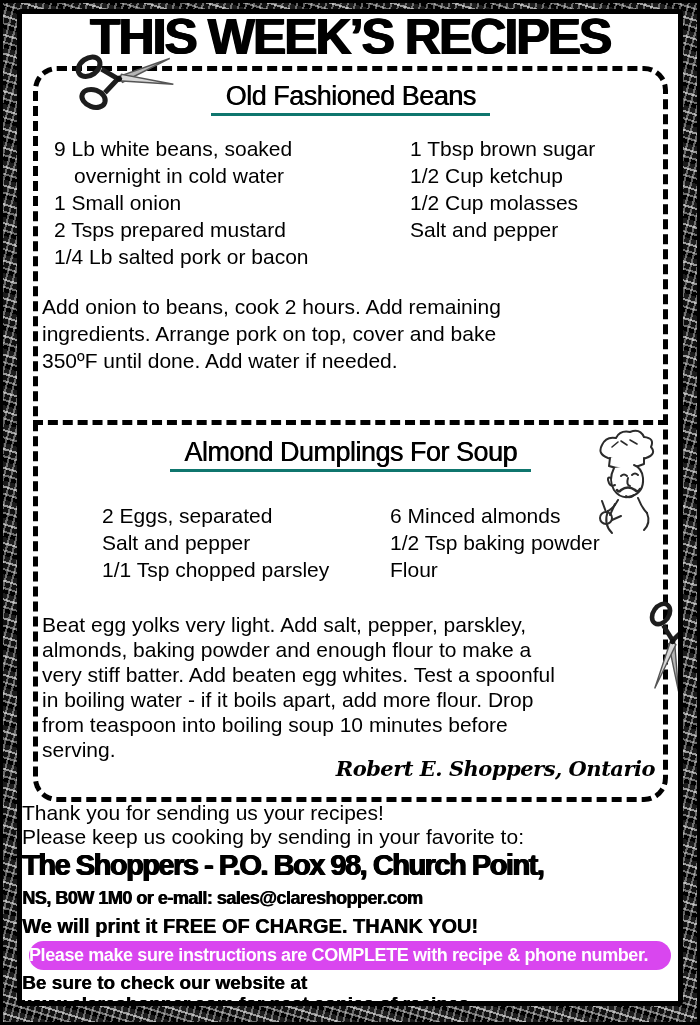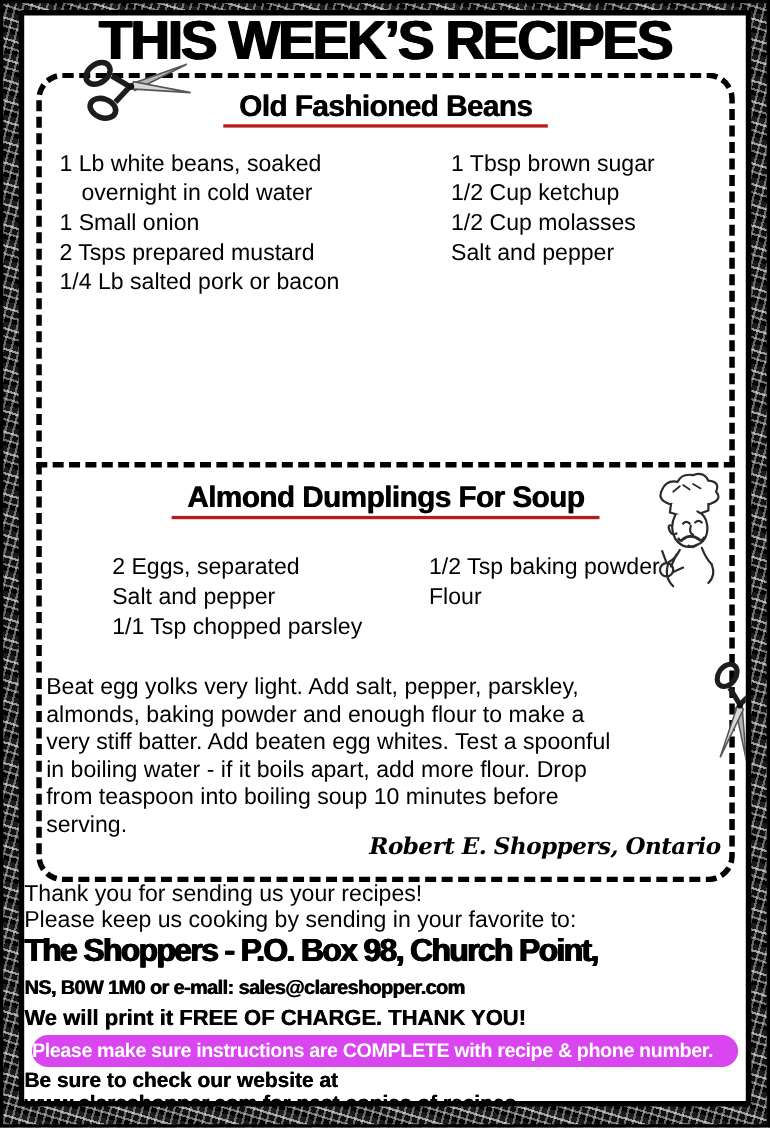--- a/index.html
+++ b/index.html
@@ -14,22 +14,22 @@
   .page{position:absolute;left:17px;top:9px;width:666px;height:997px;
         box-sizing:border-box;background:#fff;border:5px solid #000;
         border-radius:4px;overflow:hidden;}
   .main-title{margin:-3px 0 0;text-align:center;font-size:50px;font-weight:bold;
         letter-spacing:-2px;line-height:1.04;white-space:nowrap;
         text-shadow:1px 0 #000,-0.6px 0 #000;}
   
   .coupon{position:absolute;left:11px;top:52px;width:635px;height:736px;
         box-sizing:border-box;border:5px dashed #000;border-radius:24px;}
   .recipe-heading{position:absolute;left:0;right:0;text-align:center;}
-  .hd{display:inline-block;padding:0 14px 1px;border-bottom:3px solid #b91c1c;
-      font-size:27px;font-weight:bold;letter-spacing:-0.5px;text-shadow:0.6px 0 #000;}
+  .hd{display:inline-block;padding:0 14px 1px;border-bottom:3px solid #0f766e;
+      font-size:27px;font-weight:normal;letter-spacing:-0.5px;text-shadow:0.6px 0 #000;}
   .r1{top:10px;}
   .r2{top:366px;}
   .cols{position:absolute;left:16px;right:6px;display:flex;}
   .cols1{top:64px;}
   .cols2{top:431px;margin-left:48px;}
   .cols1 .colA{width:356px;}
   .cols2 .colA{width:288px;}
   .colB{flex:1;}
   .ing{font-size:21px;line-height:27px;padding-left:20px;text-indent:-20px;
        white-space:pre-line;}
@@ -80,34 +80,37 @@
       </svg>
 
       <div class="coupon">
 
         <div class="recipe-heading r1">
           <span class="hd">Old Fashioned Beans</span>
         </div>
 
         <div class="cols cols1">
           <div class="colA">
-            <div class="ing">1 Lb white beans, soaked
+            <div class="ing">9 Lb white beans, soaked
 overnight in cold water</div>
             <div class="ing">1 Small onion</div>
             <div class="ing">2 Tsps prepared mustard</div>
             <div class="ing">1/4 Lb salted pork or bacon</div>
           </div>
           <div class="colB">
             <div class="ing">1 Tbsp brown sugar</div>
             <div class="ing">1/2 Cup ketchup</div>
             <div class="ing">1/2 Cup molasses</div>
             <div class="ing">Salt and pepper</div>
           </div>
         </div>
 
+        <div class="para p1">Add onion to beans, cook 2 hours. Add remaining
+ingredients. Arrange pork on top, cover and bake
+350ºF until done. Add water if needed.</div>
 
         <div class="divider"></div>
 
         <div class="recipe-heading r2">
           <span class="hd">Almond Dumplings For Soup</span>
         </div>
 
         <svg class="chef" width="64" height="110" viewBox="0 0 64 110">
           <g fill="none" stroke="#2b2b2b" stroke-width="2" stroke-linecap="round" stroke-linejoin="round">
             <path d="M14,30 Q3,26 8,17 Q12,8 22,10 Q26,2 36,4 Q46,0 50,9 Q61,10 57,19 Q63,26 52,30 Q38,36 14,30 Z" fill="#fff"></path>
@@ -127,20 +130,21 @@
           </g>
         </svg>
 
         <div class="cols cols2">
           <div class="colA">
             <div class="ing">2 Eggs, separated</div>
             <div class="ing">Salt and pepper</div>
             <div class="ing">1/1 Tsp chopped parsley</div>
           </div>
           <div class="colB">
+            <div class="ing">6 Minced almonds</div>
             <div class="ing">1/2 Tsp baking powder</div>
             <div class="ing">Flour</div>
           </div>
         </div>
 
         <div class="para p2">Beat egg yolks very light. Add salt, pepper, parskley,
 almonds, baking powder and enough flour to make a
 very stiff batter. Add beaten egg whites. Test a spoonful
 in boiling water - if it boils apart, add more flour. Drop
 from teaspoon into boiling soup 10 minutes before

